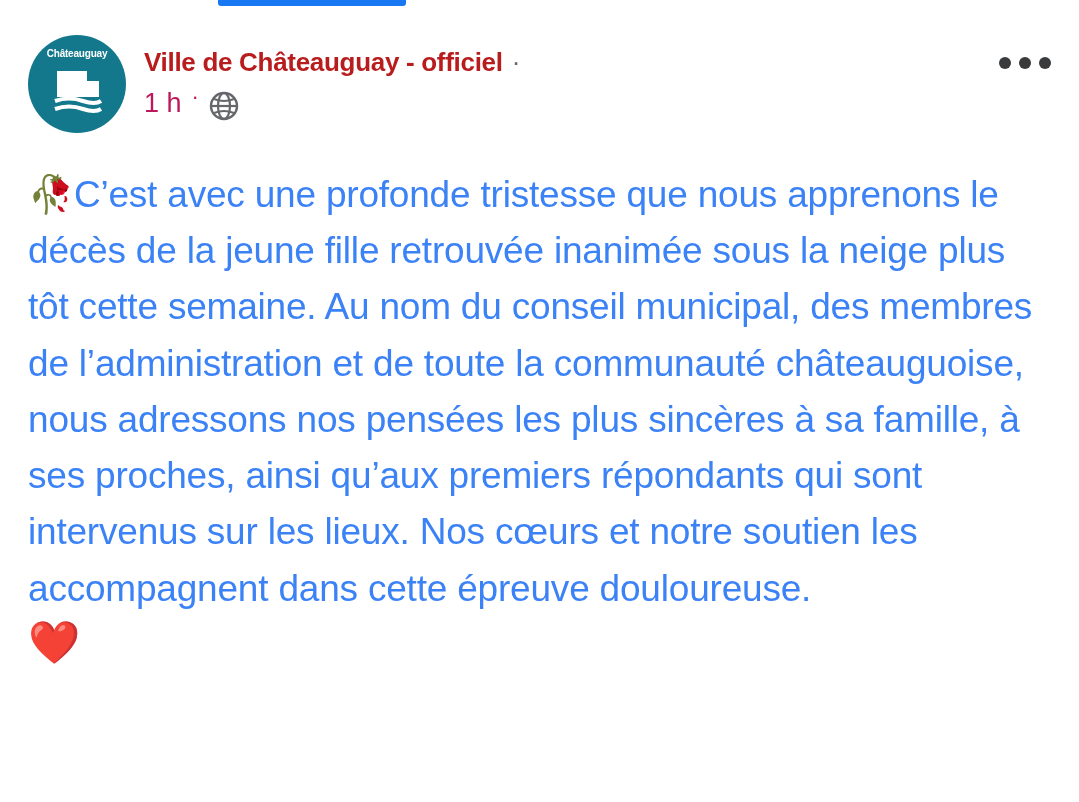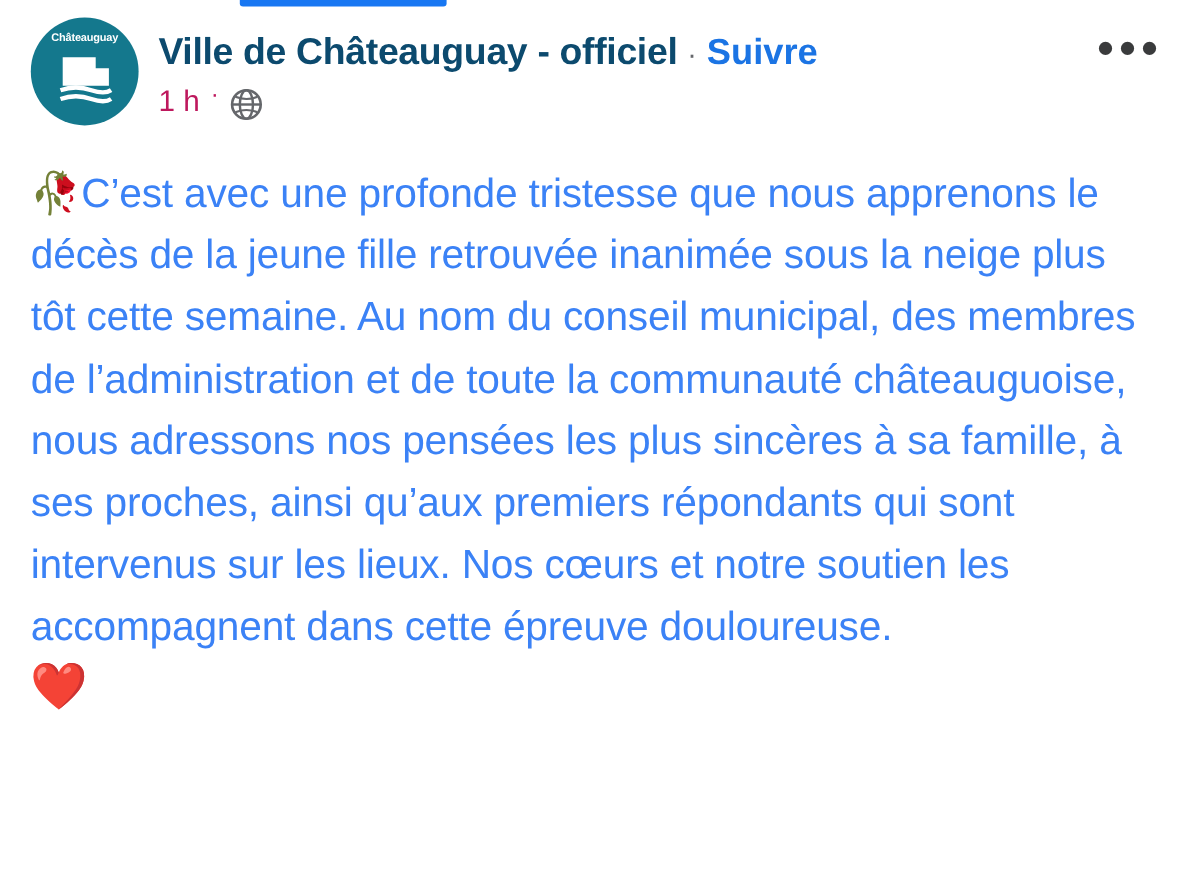--- a/index.html
+++ b/index.html
@@ -21,21 +21,21 @@
     position: absolute;
     top: 0;
     left: 218px;
     width: 188px;
     height: 6px;
     background: #1877f2;
     border-radius: 0 0 3px 3px;
   }
 
   .post {
-    padding: 16px 28px 0 28px;
+    padding: 35px 28px 0 28px;
     box-sizing: border-box;
   }
 
   .post-header {
     display: flex;
     align-items: flex-start;
     gap: 18px;
   }
 
   .avatar {
@@ -74,23 +74,23 @@
   }
 
   .name-line {
     display: flex;
     align-items: baseline;
     flex-wrap: nowrap;
     white-space: nowrap;
   }
 
   .page-name {
-    font-size: 34px;
+    font-size: 26px;
     font-weight: bold;
-    color: #0c4a6e;
+    color: #b91c1c;
     letter-spacing: -0.3px;
   }
 
   .dot-sep {
     color: #65676b;
     font-size: 26px;
     margin: 0 9px;
     line-height: 1;
   }
 
@@ -174,21 +174,20 @@
         <path d="M8 4 L38 4 L38 14 L50 14 L50 30 L8 30 Z" fill="#ffffff"></path>
         <path d="M6 34 Q20 29 34 34 Q46 38 52 34" stroke="#ffffff" stroke-width="4" fill="none"></path>
         <path d="M6 42 Q20 37 34 42 Q46 46 52 42" stroke="#ffffff" stroke-width="4" fill="none"></path>
       </svg>
     </div>
 
     <div class="header-text">
       <div class="name-line">
         <span class="page-name">Ville de Châteauguay - officiel</span>
         <span class="dot-sep">·</span>
-        <span class="follow-link">Suivre</span>
       </div>
       <div class="meta-line">
         <span>1 h</span>
         <span class="meta-dot">·</span>
         <span class="globe-icon">
           <svg viewBox="0 0 30 30" width="30" height="30">
             <circle cx="15" cy="15" r="13" fill="none" stroke="#65676b" stroke-width="2.4"></circle>
             <ellipse cx="15" cy="15" rx="6" ry="13" fill="none" stroke="#65676b" stroke-width="2.2"></ellipse>
             <line x1="2" y1="15" x2="28" y2="15" stroke="#65676b" stroke-width="2.2"></line>
             <path d="M5 8 Q15 12 25 8" fill="none" stroke="#65676b" stroke-width="2"></path>

